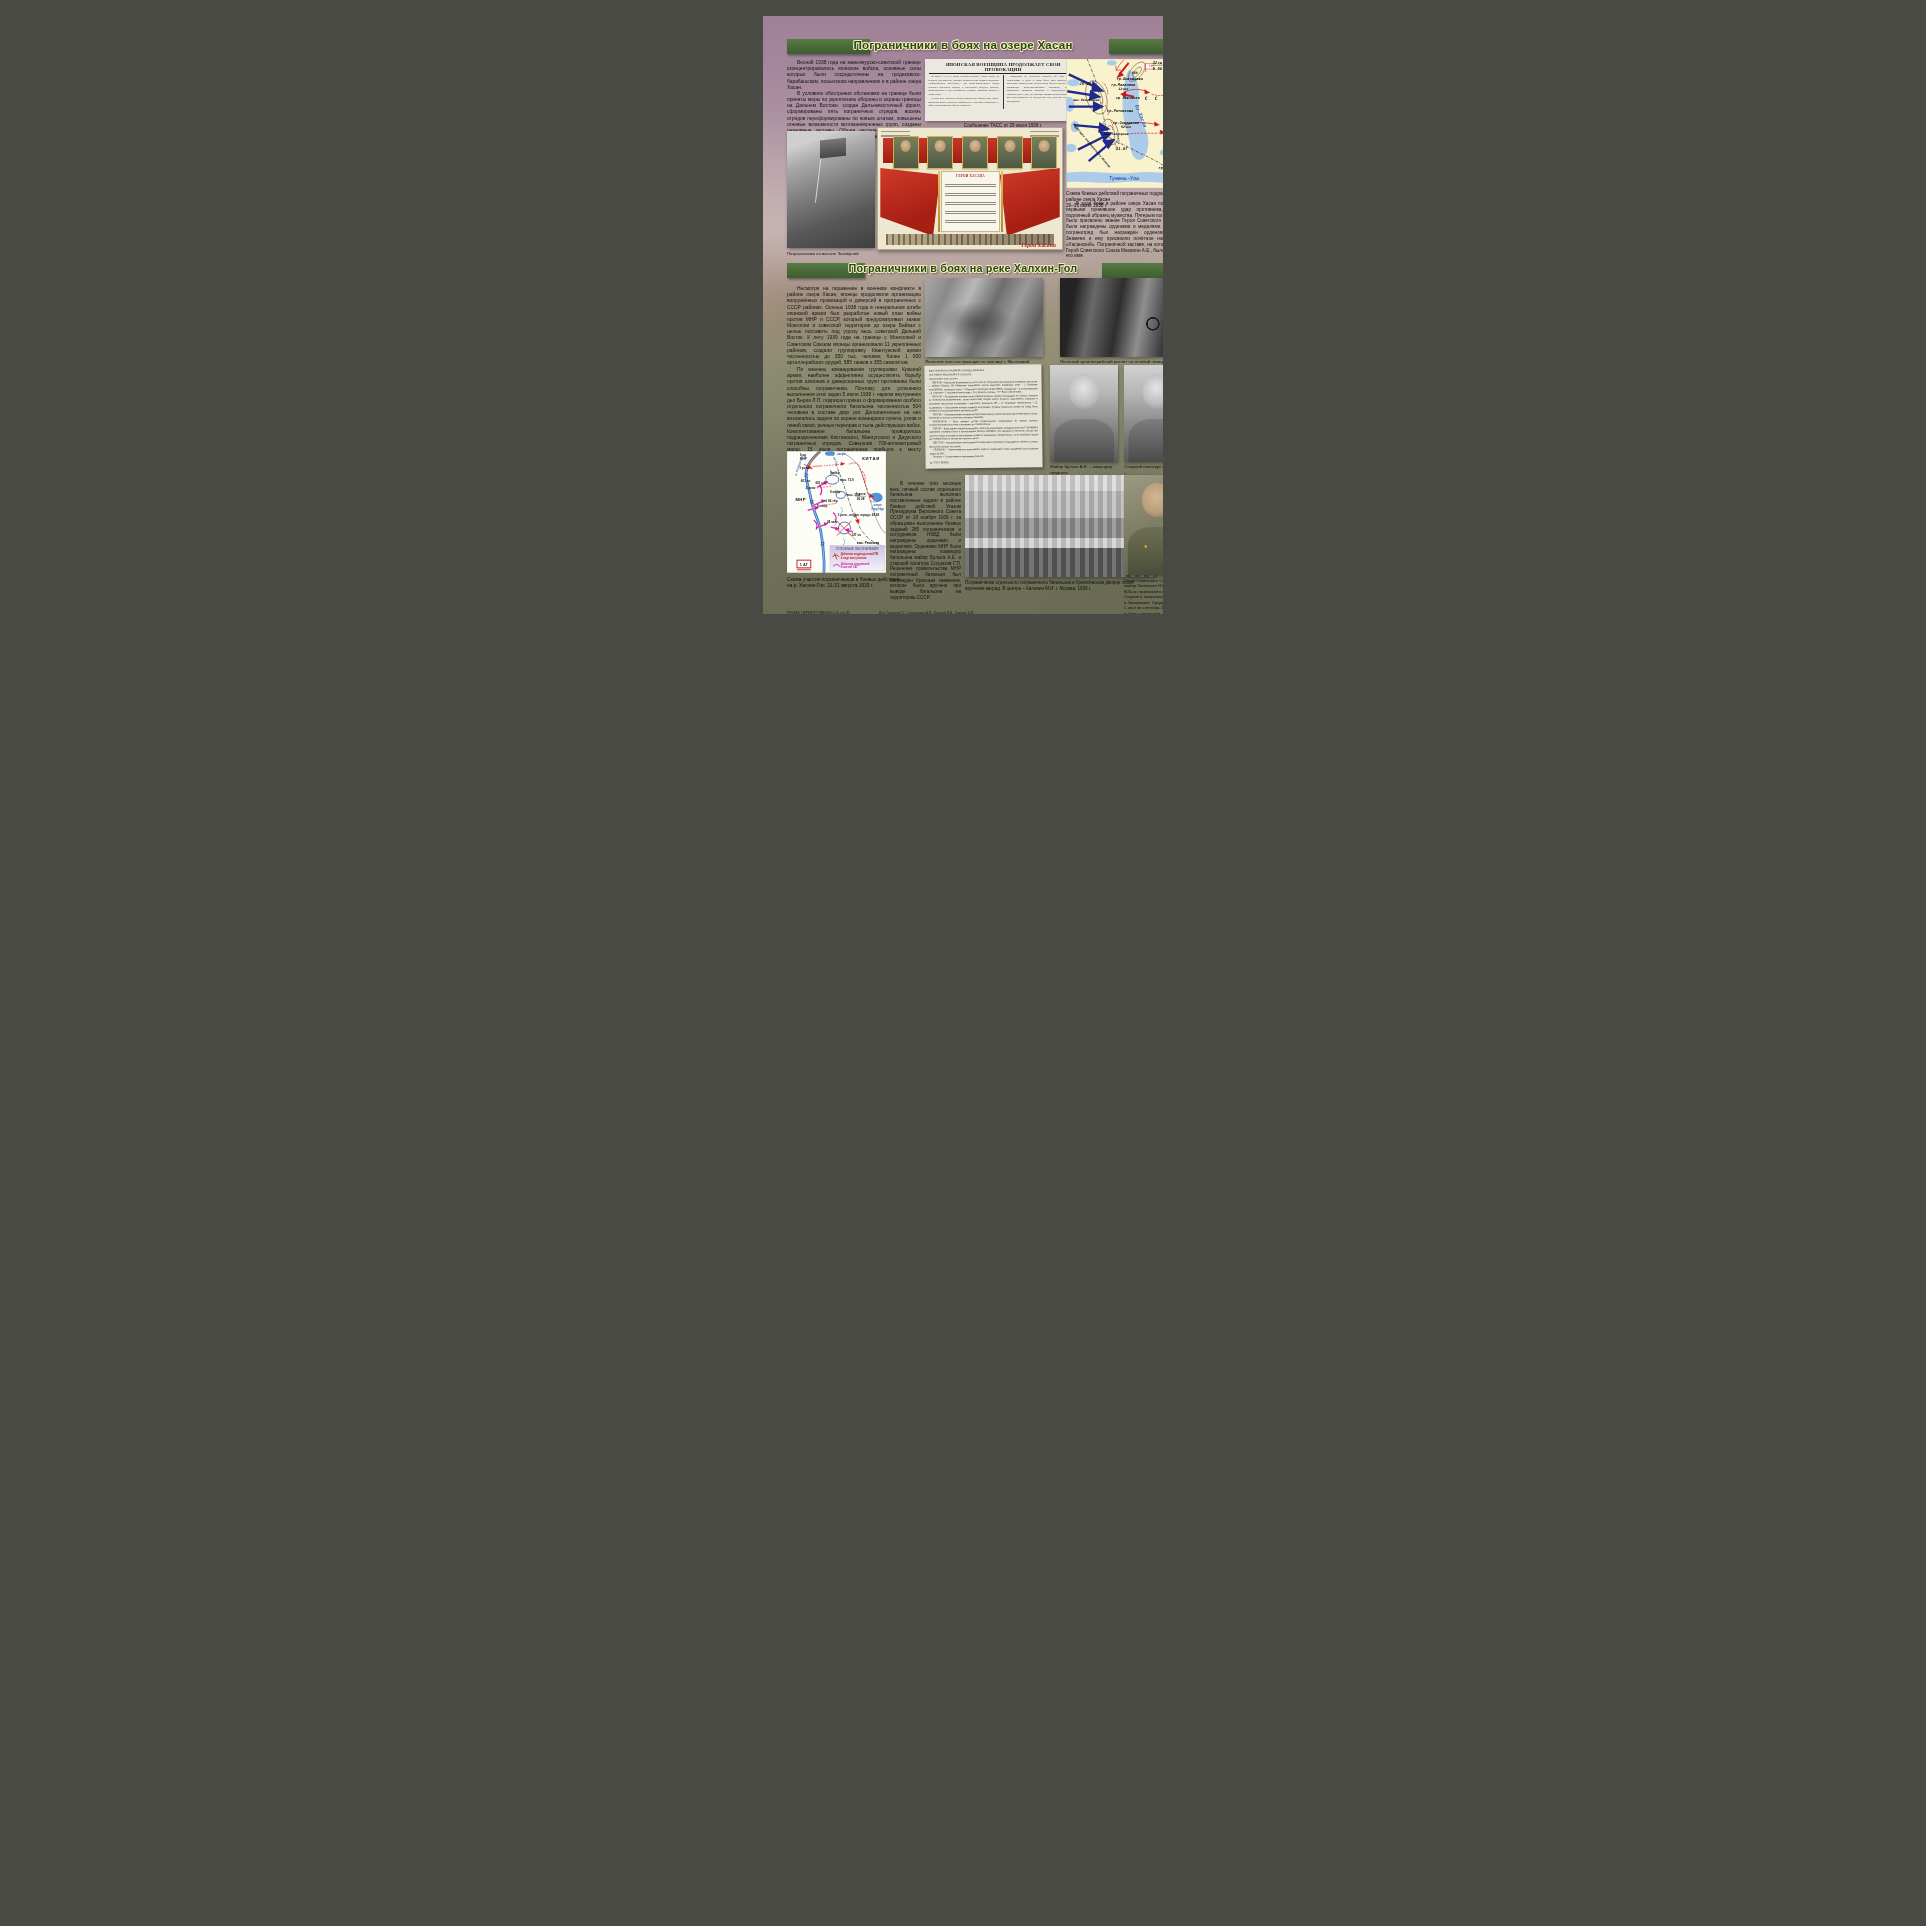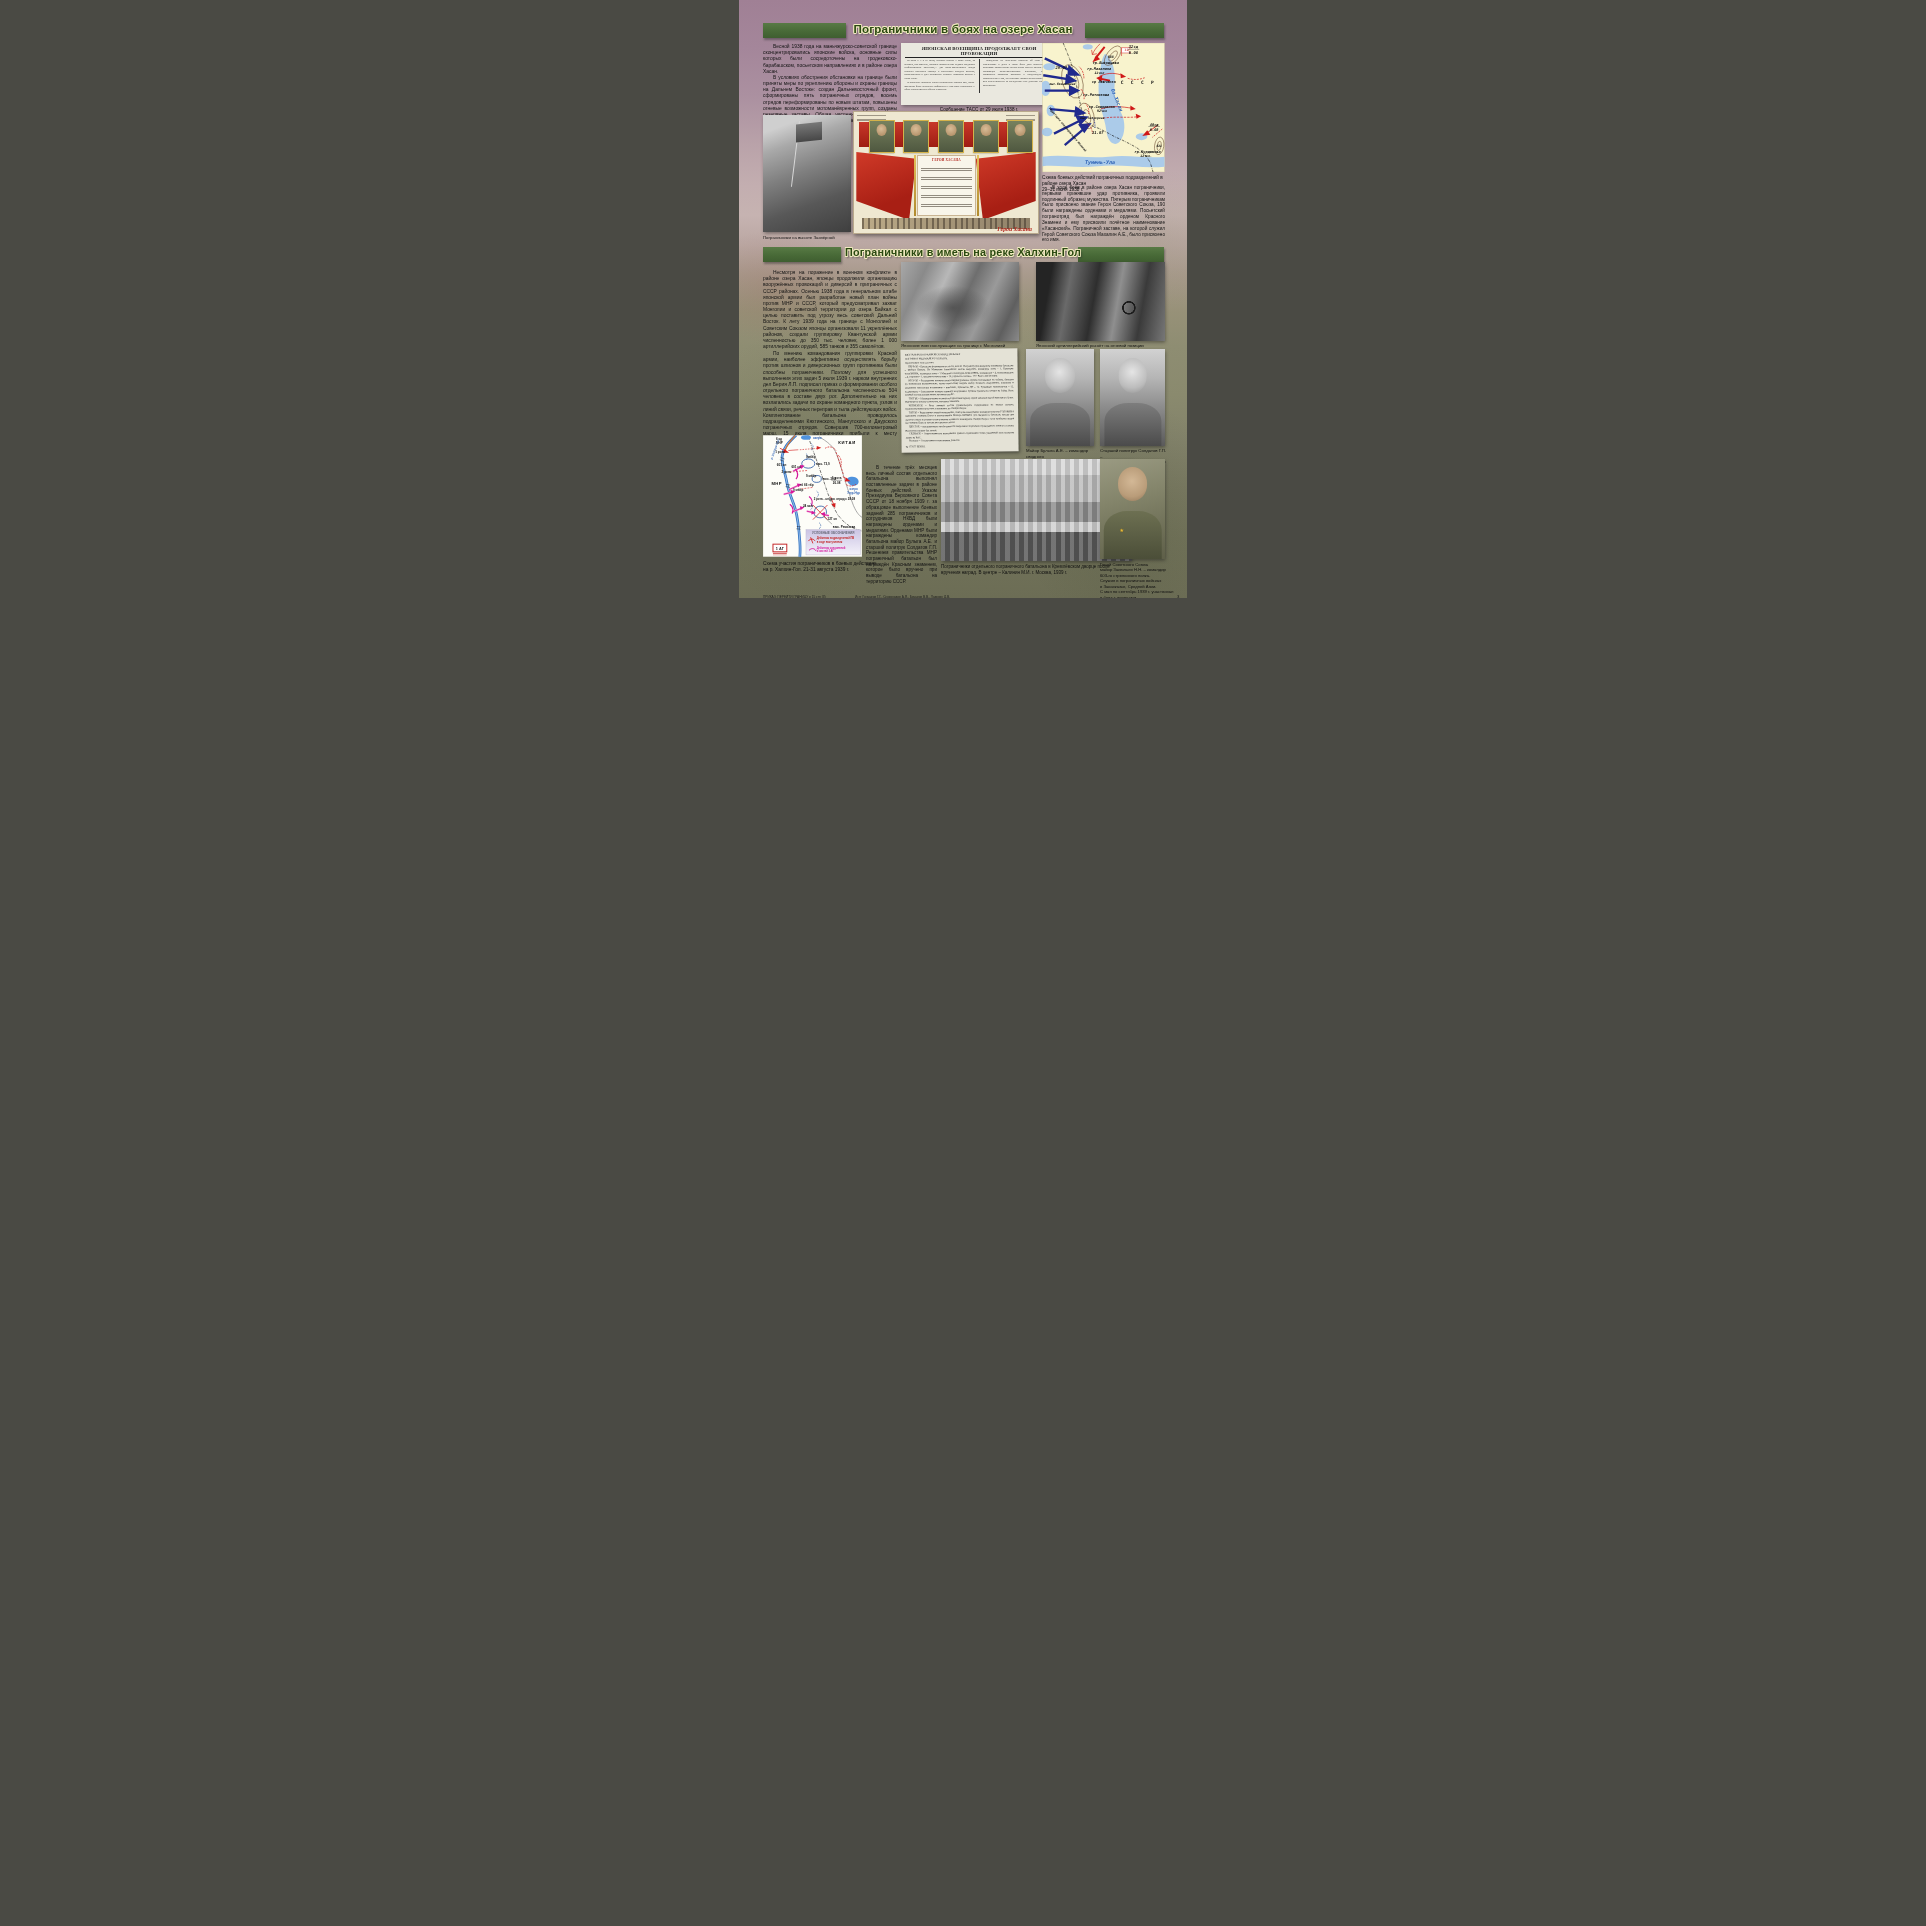--- a/index.html
+++ b/index.html
@@ -1,16 +1,16 @@
 <!DOCTYPE html>
 <html style="font-size:6.2px"><head>
 <meta charset="utf-8">
 <style>
   html,body{margin:0;padding:0;background:#4a4a44;}
-  .page{position:relative;width:448px;height:598px;margin:0 auto;overflow:hidden;
+  .page{position:relative;width:400px;height:598px;margin:16px auto;overflow:hidden;
     font-family:"Liberation Sans",sans-serif;color:#141414;
     background:linear-gradient(180deg,
       #a08095 0%,#a4869a 8%,#ab90a0 16%,#b9a2a9 24%,#c3aeb0 31%,#c6b3b1 36%,
       #baa7a2 41%,#a89a8c 46%,#979178 52%,#8e8d72 58%,#8a8a6e 66%,#82826a 74%,
       #7a7a62 82%,#72735a 90%,#6c6d55 100%);}
   .page::before{content:"";position:absolute;inset:0;pointer-events:none;z-index:0;
     background:
       radial-gradient(ellipse 116px 81px at 8% 48%, rgba(150,90,80,.18), transparent 70%),
       radial-gradient(ellipse 162px 100px at 92% 40%, rgba(125,135,95,.16), transparent 70%),
       radial-gradient(ellipse 200px 123px at 48% 60%, rgba(195,175,150,.13), transparent 70%),
@@ -267,21 +267,21 @@
     <div class="battle"></div>
     <div class="script">Герои Хасана</div>
   </div>
 
   <div class="abs txt" style="left:303px;top:185px;width:123px;font-size:4.7px;line-height:1.24;">
     <p>В ходе боёв в районе озера Хасан пограничники, первыми принявшие удар противника, проявили подлинный образец мужества. Пятерым пограничникам было присвоено звание Героя Советского Союза, 190 были награждены орденами и медалями. Посьетский погранотряд был награждён орденом Красного Знамени и ему присвоили почётное наименование «Хасанский». Пограничной заставе, на которой служил Герой Советского Союза Махалин А.Е., было присвоено его имя.</p>
   </div>
 
   <div class="bar" style="left:24px;top:247px;width:78px;"></div>
   <div class="bar" style="left:339px;top:247px;width:86px;"></div>
-  <h2 class="sec-title" style="top:246px;font-size:10.8px;">Пограничники в иметь на реке Халхин-Гол</h2>
+  <h2 class="sec-title" style="top:246px;font-size:10.8px;">Пограничники в боях на реке Халхин-Гол</h2>
 
   <div class="abs txt" style="left:24px;top:270px;width:134px;">
     <p>Несмотря на поражение в военном конфликте в районе озера Хасан, японцы продолжили организацию вооружённых провокаций и диверсий в приграничных с СССР районах. Осенью 1938 года в генеральном штабе японской армии был разработан новый план войны против МНР и СССР, который предусматривал захват Монголии и советской территории до озера Байкал с целью поставить под угрозу весь советский Дальний Восток. К лету 1939 года на границе с Монголией и Советским Союзом японцы организовали 11 укреплённых районов, создали группировку Квантунской армии численностью до 350 тыс. человек, более 1 000 артиллерийских орудий, 585 танков и 355 самолётов.</p>
   </div>
 
   <div class="ph ph-jp" style="left:162px;top:262px;width:118px;height:79px;"></div>
   <div class="abs cap" style="left:162px;top:343px;width:123px;">Японские военнослужащие на границе с Монголией</div>
 
   <div class="ph ph-art" style="left:297px;top:262px;width:129px;height:79px;"></div>
   <div class="abs cap" style="left:297px;top:343px;width:129px;">Японский артиллерийский расчёт на огневой позиции</div>

